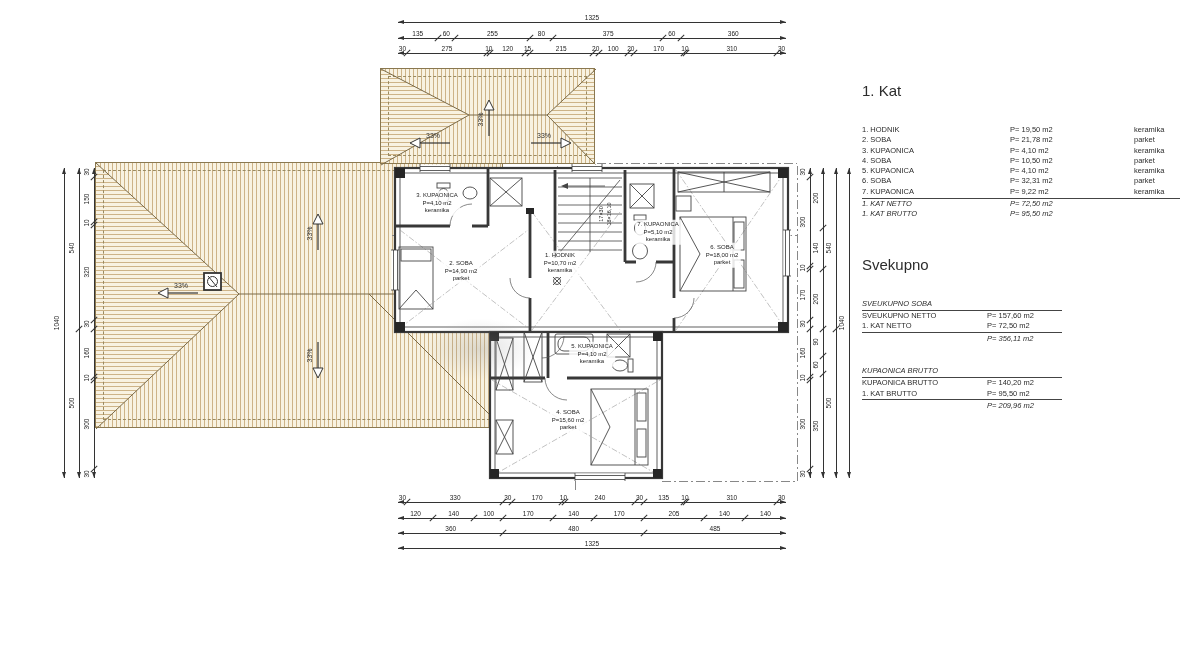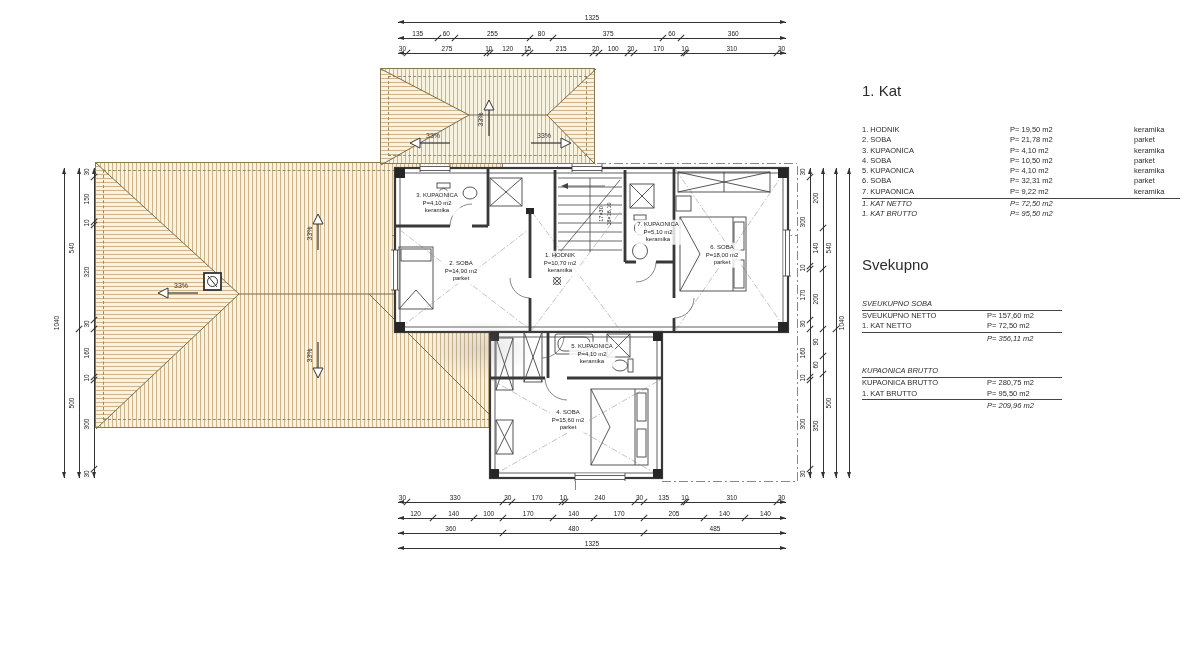--- a/index.html
+++ b/index.html
@@ -530,21 +530,21 @@
         </div>
         <div class="srow total">
           <div></div>
           <div>P= 356,11 m2</div>
         </div>
       </div>
     <div class="sum-table" id="summary-brutto">
         <div class="sum-head">KUPAONICA BRUTTO</div>
         <div class="srow">
           <div>KUPAONICA BRUTTO</div>
-          <div>P= 280,75 m2</div>
+          <div>P= 140,20 m2</div>
         </div>
         <div class="srow ul">
           <div>1. KAT BRUTTO</div>
           <div>P= 95,50 m2</div>
         </div>
         <div class="srow total">
           <div></div>
           <div>P= 209,96 m2</div>
         </div>
       </div>

